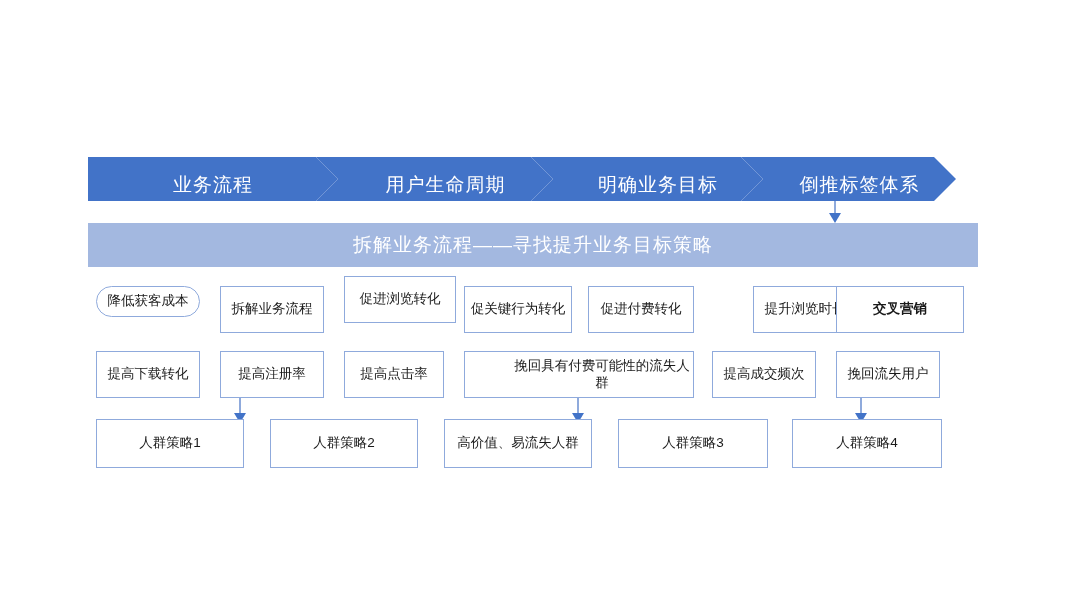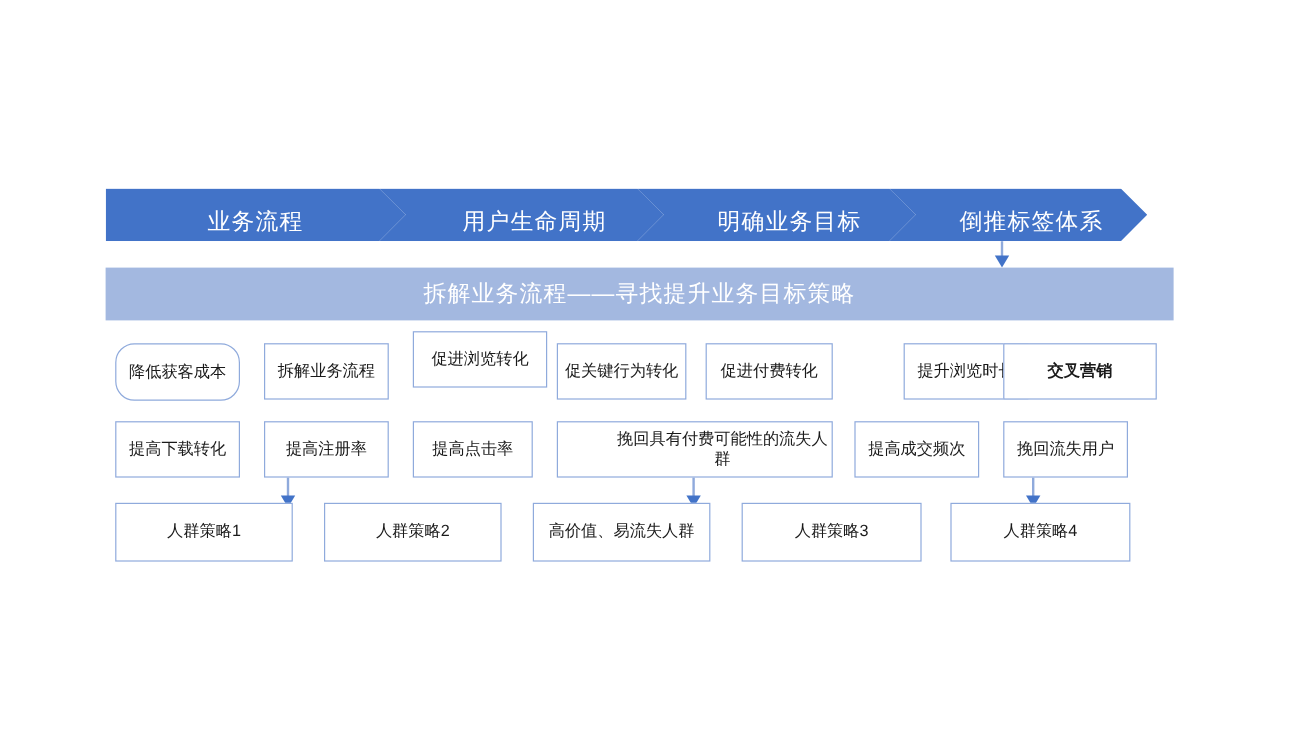--- a/index.html
+++ b/index.html
@@ -124,21 +124,21 @@
   </div>
 
   <div class="arrow" style="left:834px; top:201px; height:13px;">
     <span class="head"></span>
   </div>
 
   <div class="banner">
     <span>拆解业务流程——寻找提升业务目标策略</span>
   </div>
 
-  <div class="box" style="left:96px;  top:286px; width:104px; height:48px;border-radius:16px;">
+  <div class="box" style="left:96px;  top:286px; width:104px; height:31px;border-radius:16px;">
       <span>降低获客成本</span>
     </div>
   <div class="box" style="left:220px; top:286px; width:104px; height:47px;">
       <span>拆解业务流程</span>
     </div>
   <div class="box" style="left:344px; top:276px; width:112px; height:47px;">
       <span>促进浏览转化</span>
     </div>
   <div class="box" style="left:464px; top:286px; width:108px; height:47px;">
       <span>促关键行为转化</span>

